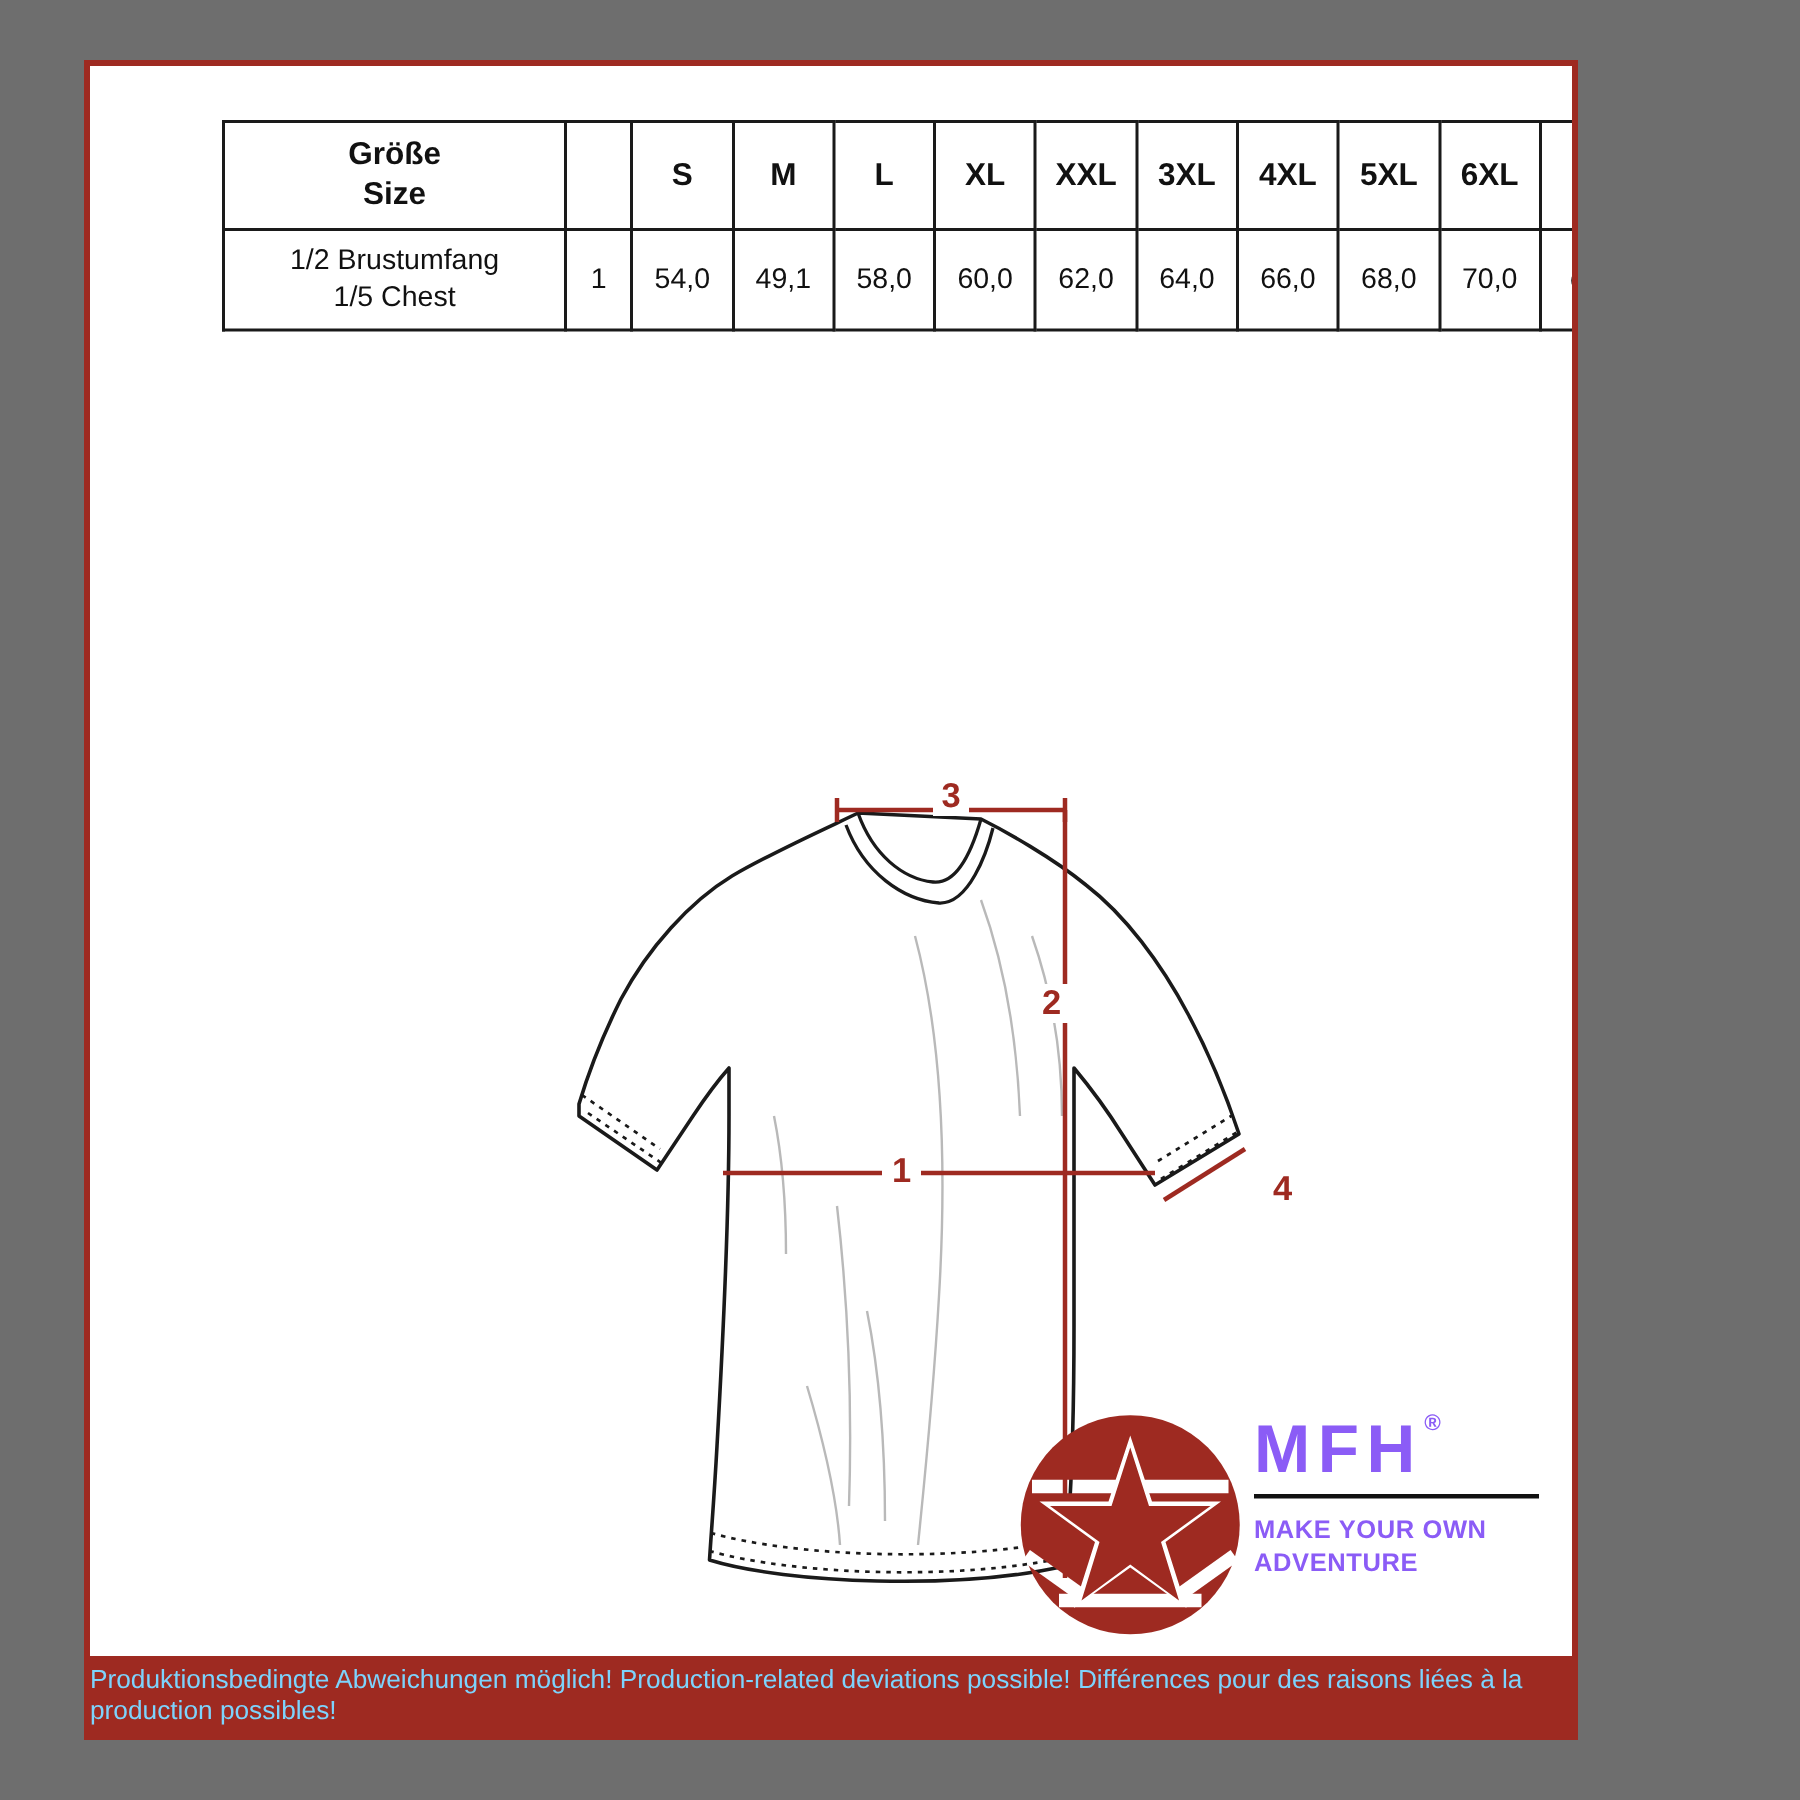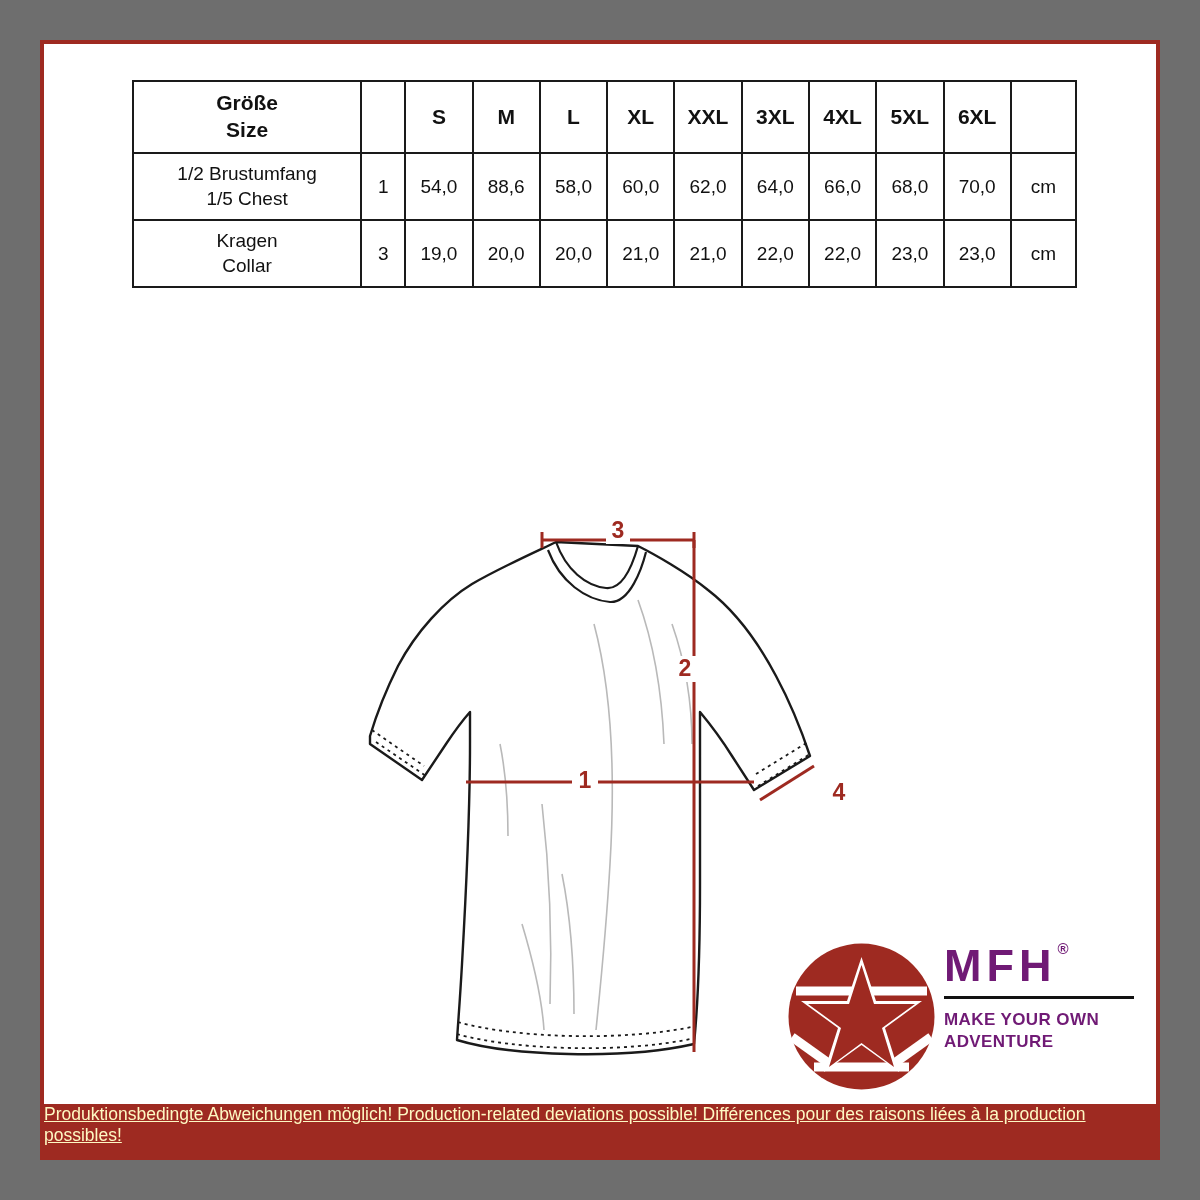--- a/index.html
+++ b/index.html
@@ -15,23 +15,23 @@
   }
   .page {
     position: relative;
     width: 1200px;
     height: 1200px;
     background: #6e6e6e;
     box-sizing: border-box;
   }
   .card {
     position: absolute;
-    left: 40px;
+    left: 56px;
     top: 40px;
-    width: 1120px;
+    width: 996px;
     height: 1120px;
     background: #ffffff;
     border: 4px solid #9e2a21;
     box-sizing: border-box;
     overflow: hidden;
   }
   
   .table-wrap {
     position: absolute;
     left: 88px;
@@ -98,21 +98,21 @@
     left: 0px;
     top: 10px;
     width: 155px;
     height: 155px;
   }
   .logo-text {
     position: absolute;
     left: 160px;
     top: 14px;
     width: 190px;
-    color: #701a75;
+    color: #8b5cf6;
   }
   .logo-mfh {
     font-size: 45px;
     font-weight: bold;
     letter-spacing: 5px;
     line-height: 1;
     position: relative;
     display: inline-block;
   }
   .logo-reg {
@@ -136,26 +136,26 @@
   }
 
   
   .footer {
     position: absolute;
     left: 0;
     bottom: 0;
     width: 100%;
     height: 52px;
     background: #9e2a21;
-    color: #fef9c3;
+    color: #7dd3fc;
     display: flex;
+    align-items: center;
     justify-content: center;
     font-size: 17.5px;
     box-sizing: border-box;
-    text-decoration: underline;
   }
 </style>
 </head>
 <body>
 
 <div class="page">
   <div class="card">
 
     <div class="table-wrap">
       <table class="size-table">
@@ -178,49 +178,32 @@
             <td class="unit-cell"></td>
           </tr>
 
           <tr>
             <td class="label-cell">
               <span class="two-line">1/2 Brustumfang</span>
               <span class="two-line">1/5 Chest</span>
             </td>
             <td class="num-cell">1</td>
             <td class="val-cell">54,0</td>
-            <td class="val-cell">88,6</td>
+            <td class="val-cell">49,1</td>
             <td class="val-cell">58,0</td>
             <td class="val-cell">60,0</td>
             <td class="val-cell">62,0</td>
             <td class="val-cell">64,0</td>
             <td class="val-cell">66,0</td>
             <td class="val-cell">68,0</td>
             <td class="val-cell">70,0</td>
             <td class="unit-cell">cm</td>
           </tr>
 
 
-          <tr>
-            <td class="label-cell">
-              <span class="two-line">Kragen</span>
-              <span class="two-line">Collar</span>
-            </td>
-            <td class="num-cell">3</td>
-            <td class="val-cell">19,0</td>
-            <td class="val-cell">20,0</td>
-            <td class="val-cell">20,0</td>
-            <td class="val-cell">21,0</td>
-            <td class="val-cell">21,0</td>
-            <td class="val-cell">22,0</td>
-            <td class="val-cell">22,0</td>
-            <td class="val-cell">23,0</td>
-            <td class="val-cell">23,0</td>
-            <td class="unit-cell">cm</td>
-          </tr>
 
         </tbody>
       </table>
     </div>
 
     <div class="shirt-area">
       <svg width="640" height="640" viewBox="0 0 640 640" xmlns="http://www.w3.org/2000/svg">
 
         <g fill="#ffffff" stroke="#1a1a1a" stroke-width="2.4" stroke-linejoin="round">
           <path d="M262 98

